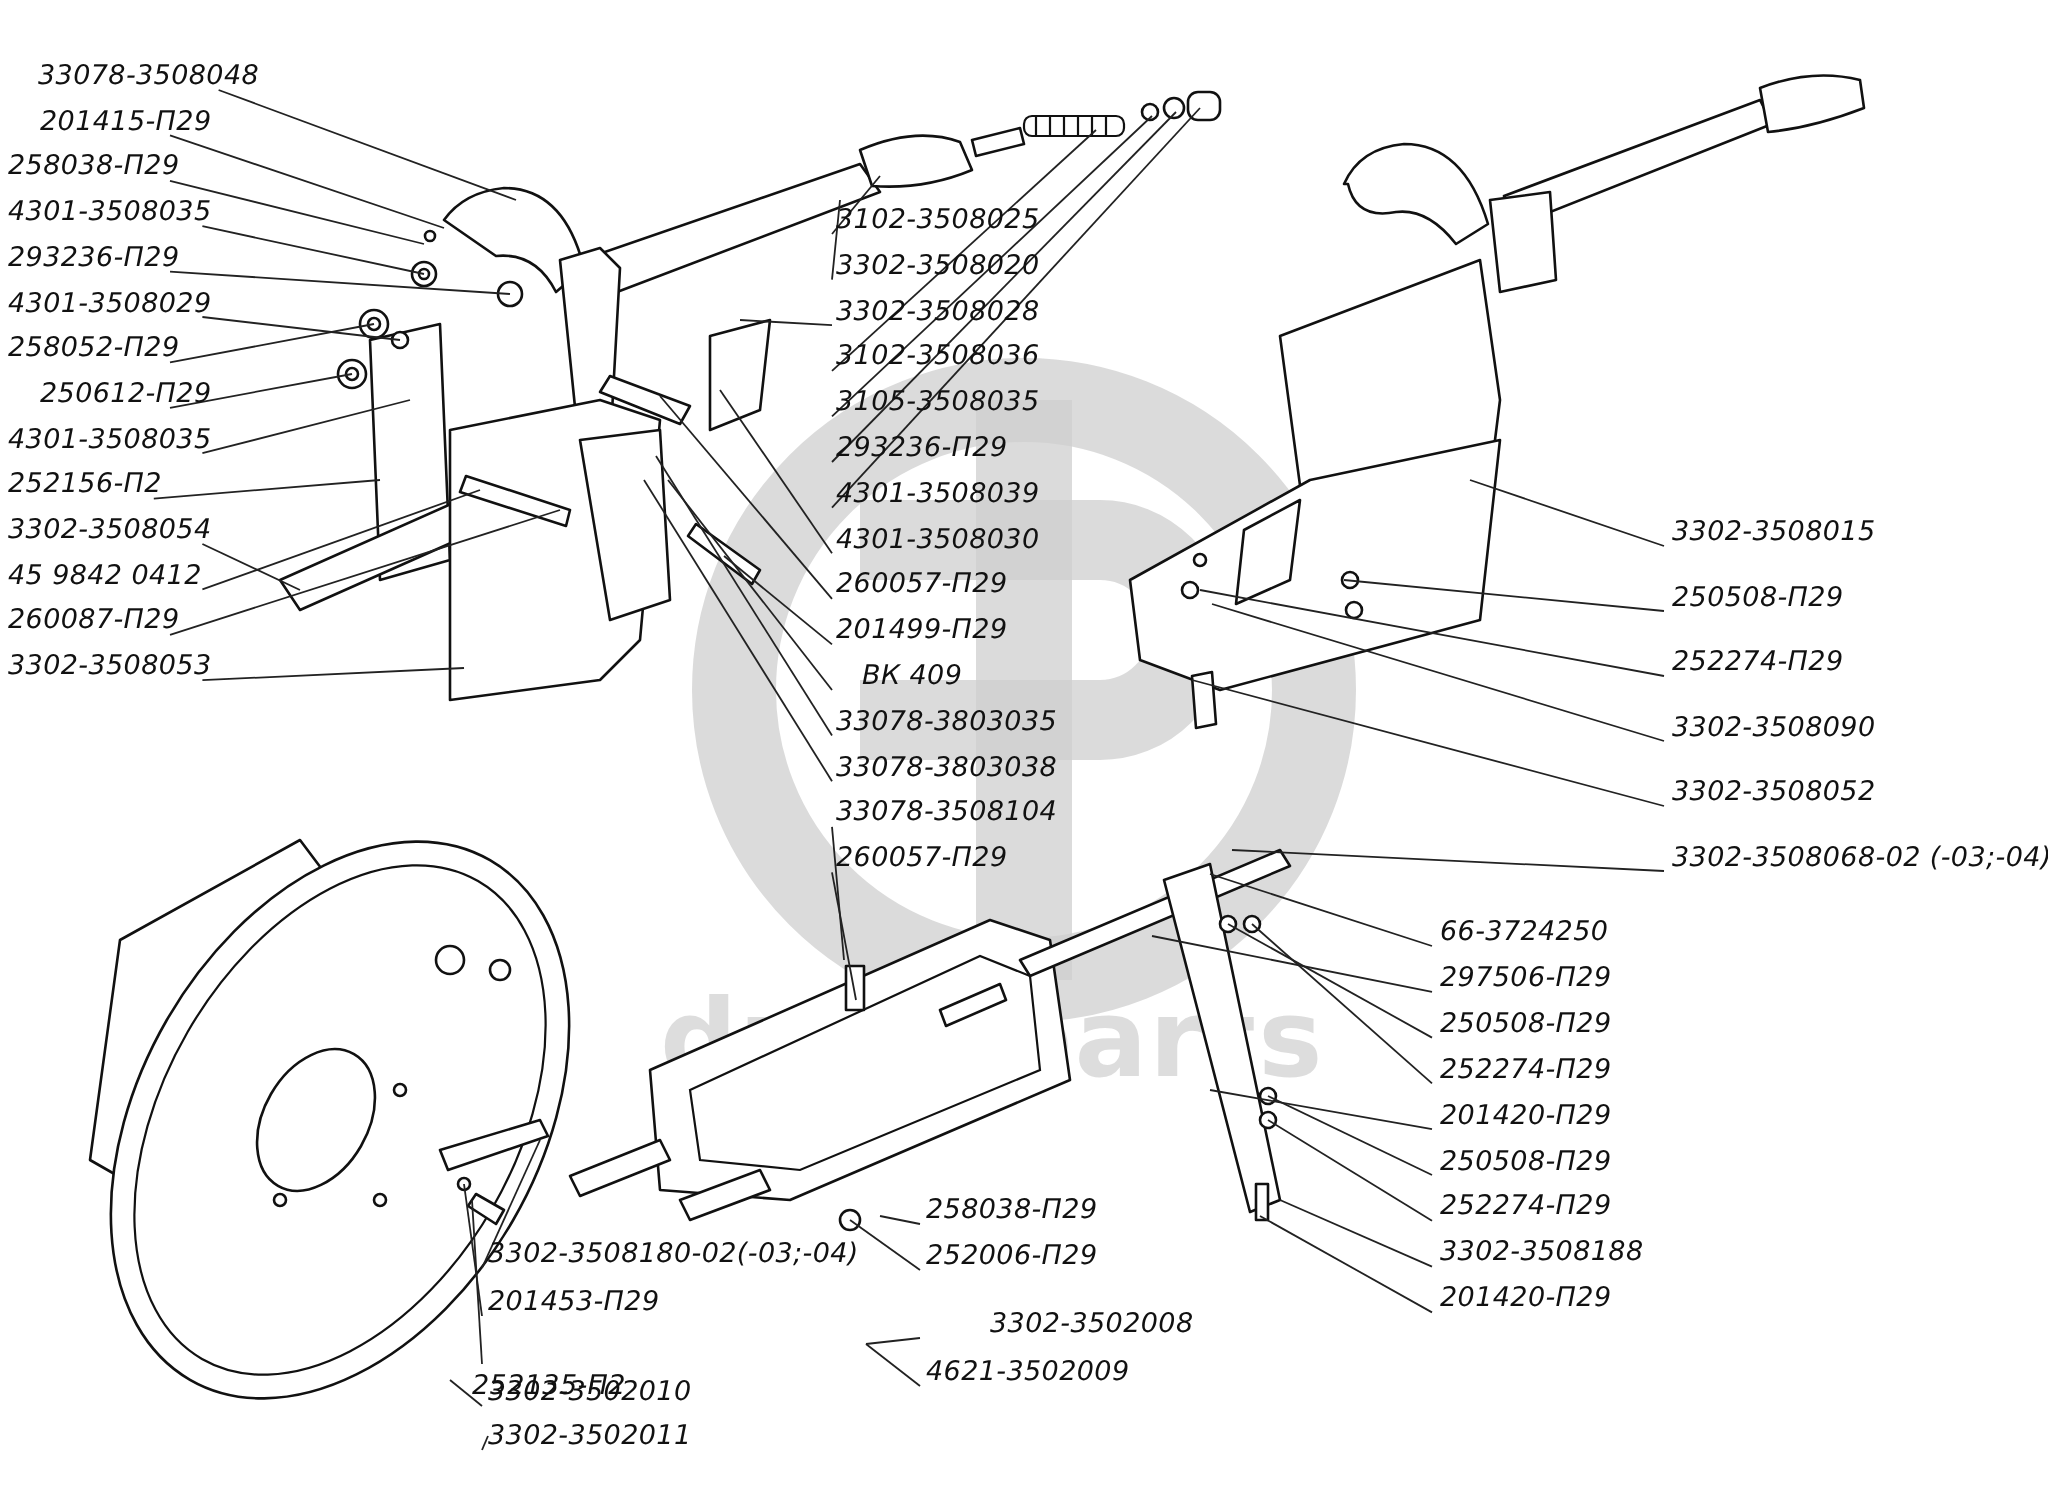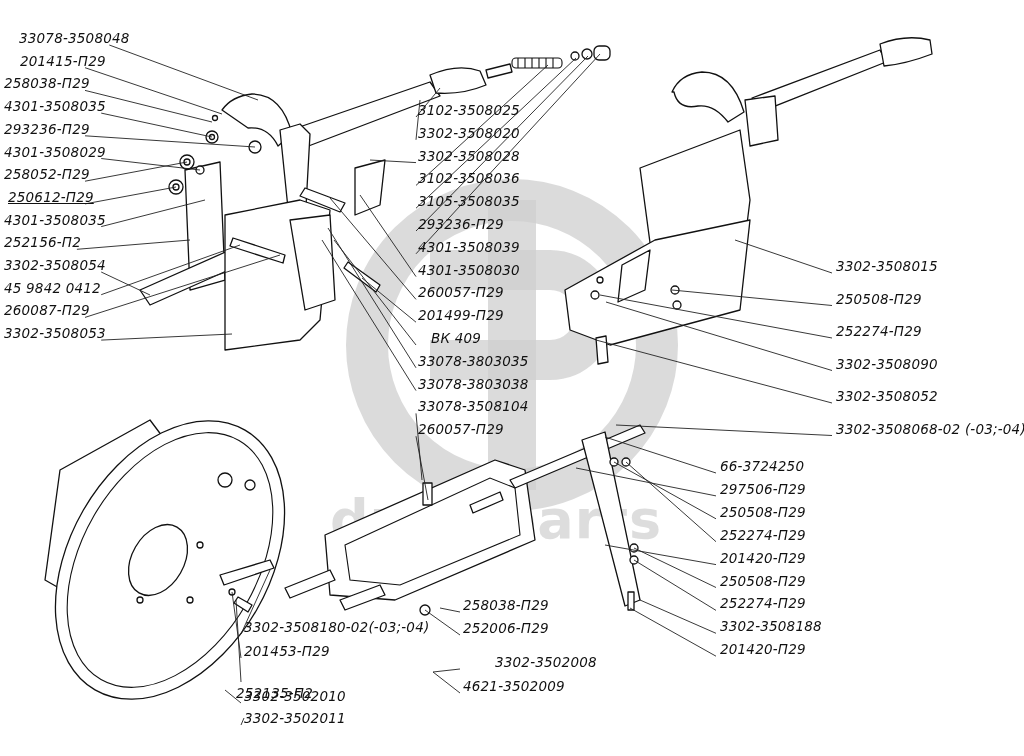--- a/index.html
+++ b/index.html
@@ -189,21 +189,21 @@
   </svg>
 
   <div id="labels">
       <div class="lbl" style="left: 19px; top: 30px;">33078-3508048</div>
       <div class="lbl" style="left: 4px; top: 53px; margin-left: 16px;">201415-П29</div>
       <div class="lbl" style="left: 4px; top: 75.4px;">258038-П29</div>
       <div class="lbl" style="left: 4px; top: 98.1px;">4301-3508035</div>
       <div class="lbl" style="left: 4px; top: 120.8px;">293236-П29</div>
       <div class="lbl" style="left: 4px; top: 143.5px;">4301-3508029</div>
       <div class="lbl" style="left: 4px; top: 166.2px;">258052-П29</div>
-      <div class="lbl" style="left: 8px; top: 188.9px; text-decoration: underline;">250612-П29</div>
+      <div class="lbl" style="left: 20px; top: 188.9px;">250612-П29</div>
       <div class="lbl" style="left: 4px; top: 211.6px;">4301-3508035</div>
       <div class="lbl" style="left: 4px; top: 234.3px;">252156-П2</div>
       <div class="lbl" style="left: 4px; top: 257px;">3302-3508054</div>
       <div class="lbl" style="left: 4px; top: 279.7px;">45 9842 0412</div>
       <div class="lbl" style="left: 4px; top: 302.4px;">260087-П29</div>
       <div class="lbl" style="left: 4px; top: 325.1px;">3302-3508053</div>
       <div class="lbl" style="left: 418px; top: 102px;">3102-3508025</div>
       <div class="lbl" style="left: 418px; top: 124.8px;">3302-3508020</div>
       <div class="lbl" style="left: 418px; top: 147.6px;">3302-3508028</div>
       <div class="lbl" style="left: 418px; top: 170.4px;">3102-3508036</div>

